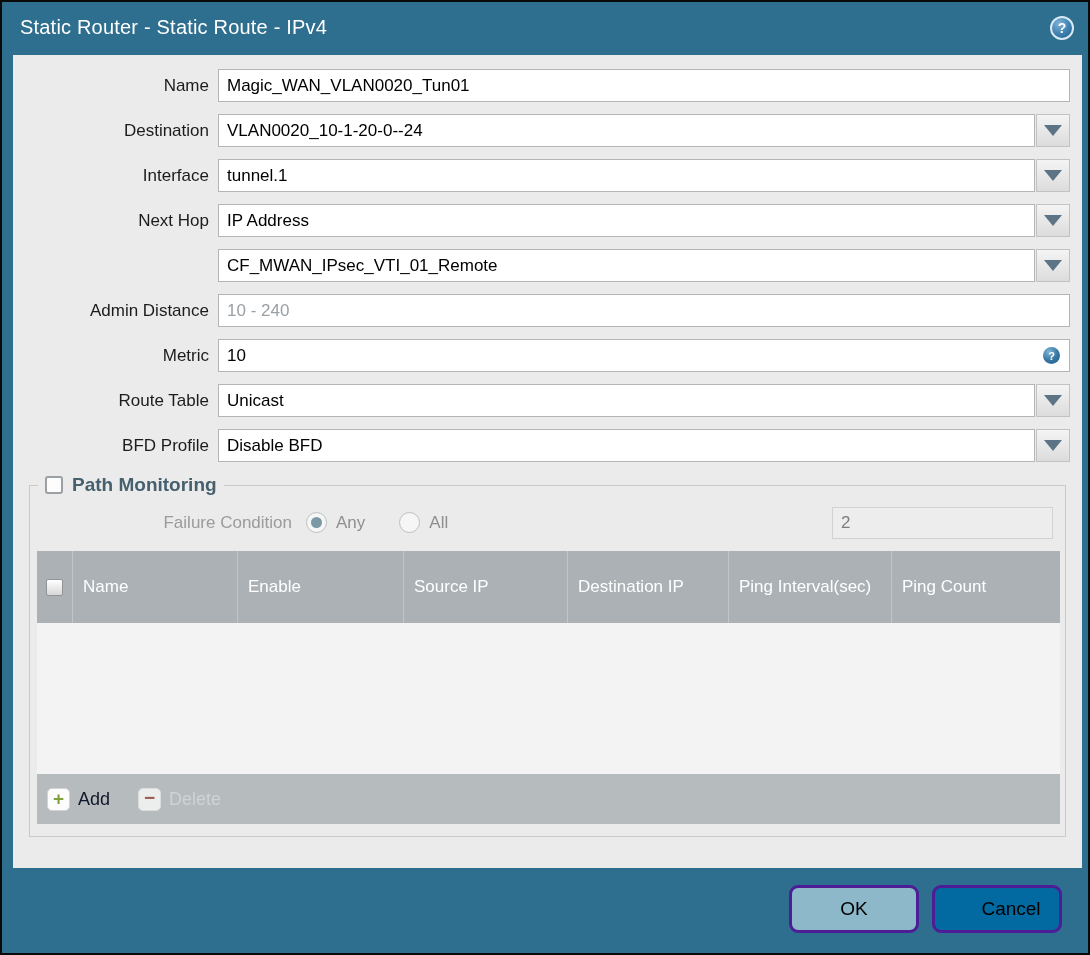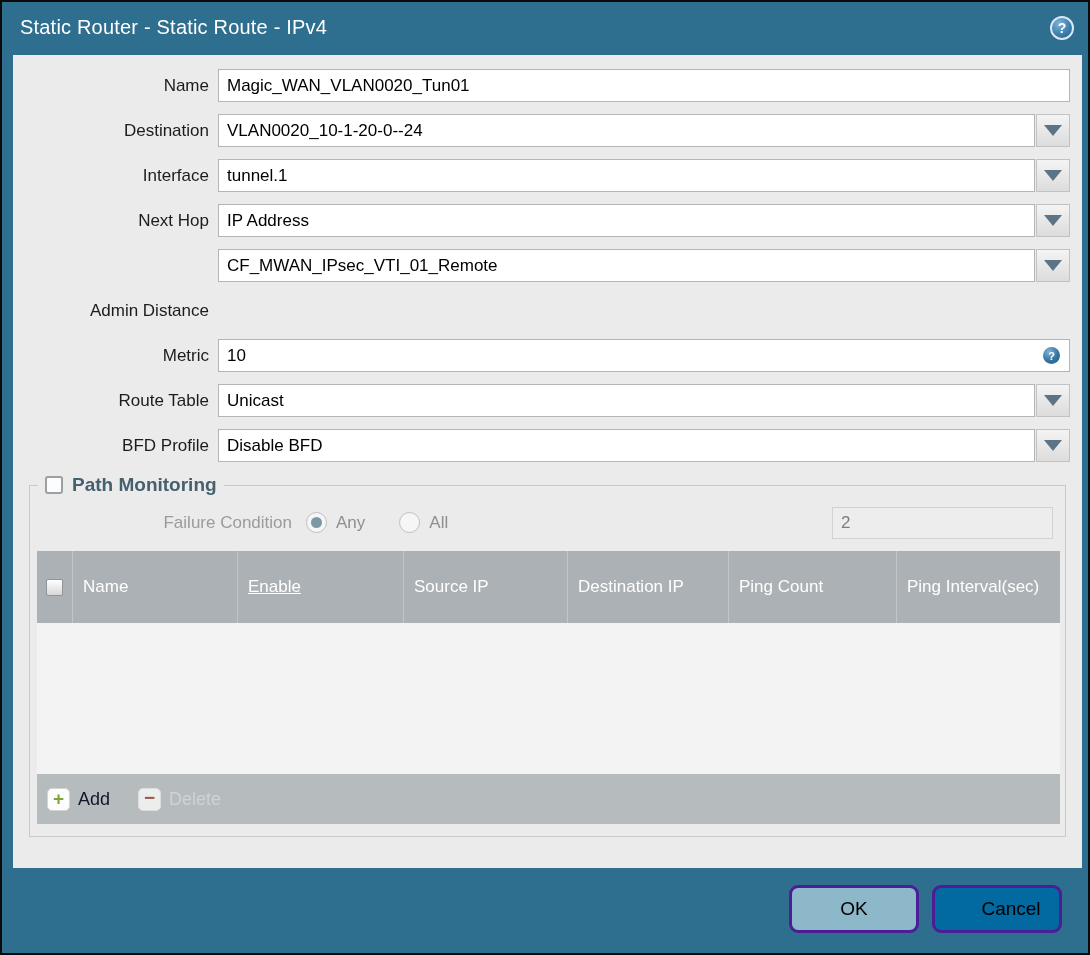--- a/index.html
+++ b/index.html
@@ -117,21 +117,21 @@
   .pm-table { margin: 12px 5px 0 7px; }
   .pm-header { display: flex; background: #abb1b4; height: 72px; color: #fff; font-size: 17px; }
   .pm-header .hcell {
     display: flex; align-items: center;
     padding: 6px 10px;
     border-right: 1px solid #c0c5c7;
   }
   .pm-header .hcell:last-child { border-right: none; }
   .col-check { flex: none; width: 36px; justify-content: center; padding: 0 !important; }
   .col-name { flex: none; width: 165px; }
-  .col-enable { flex: none; width: 166px; text-decoration: underline; }
+  .col-enable { flex: none; width: 166px; }
   .col-srcip { flex: none; width: 164px; }
   .col-dstip { flex: none; width: 161px; }
   .col-ping { flex: none; width: 163px; }
   .col-pingcount { flex: 1; }
   .tbl-checkbox {
     width: 17px; height: 17px;
     background: linear-gradient(#ffffff, #d7d7d7);
     border: 1px solid #909496; border-radius: 2px;
     cursor: pointer;
   }
@@ -225,20 +225,23 @@
       <div class="form-control">
         <input class="text-input" type="text" value="CF_MWAN_IPsec_VTI_01_Remote" style="">
         <div class="dd-btn">
           <div class="dd-arrow"></div>
         </div>
       </div>
     </div>
 
     <div class="form-row">
       <div class="form-label">Admin Distance</div>
+      <div class="form-control">
+        <input class="text-input" type="text" placeholder="10 - 240" style="">
+      </div>
     </div>
 
     <div class="form-row">
       <div class="form-label">Metric</div>
       <div class="form-control">
         <input class="text-input" type="text" value="10" style="">
         <div class="field-help">?</div>
       </div>
     </div>
 
@@ -282,22 +285,22 @@
 
       <div class="pm-table">
         <div class="pm-header">
           <div class="hcell col-check">
             <div class="tbl-checkbox"></div>
           </div>
           <div class="hcell col-name">Name</div>
           <div class="hcell col-enable">Enable</div>
           <div class="hcell col-srcip">Source IP</div>
           <div class="hcell col-dstip">Destination IP</div>
+          <div class="hcell col-ping">Ping Interval(sec)</div>
           <div class="hcell col-pingcount">Ping Count</div>
-          <div class="hcell col-ping">Ping Interval(sec)</div>
         </div>
         <div class="pm-rows"></div>
         <div class="pm-actionbar">
           <div class="act-btn act-add">
             <div class="act-badge">
                 <span class="plus-glyph">+</span>
               </div>
             <div class="act-label">Add</div>
           </div>
           <div class="act-btn act-delete">

